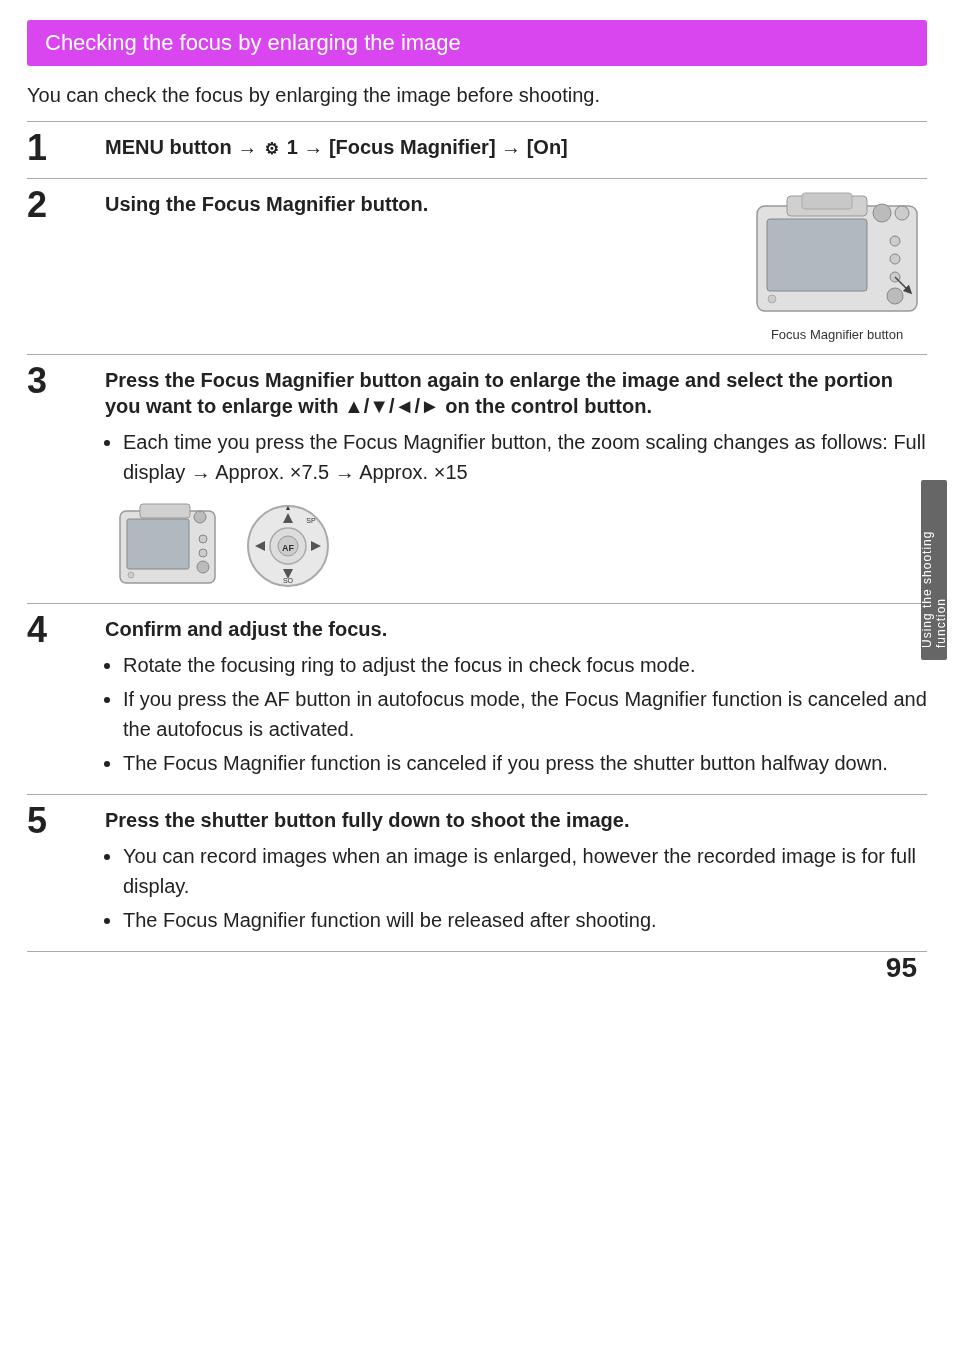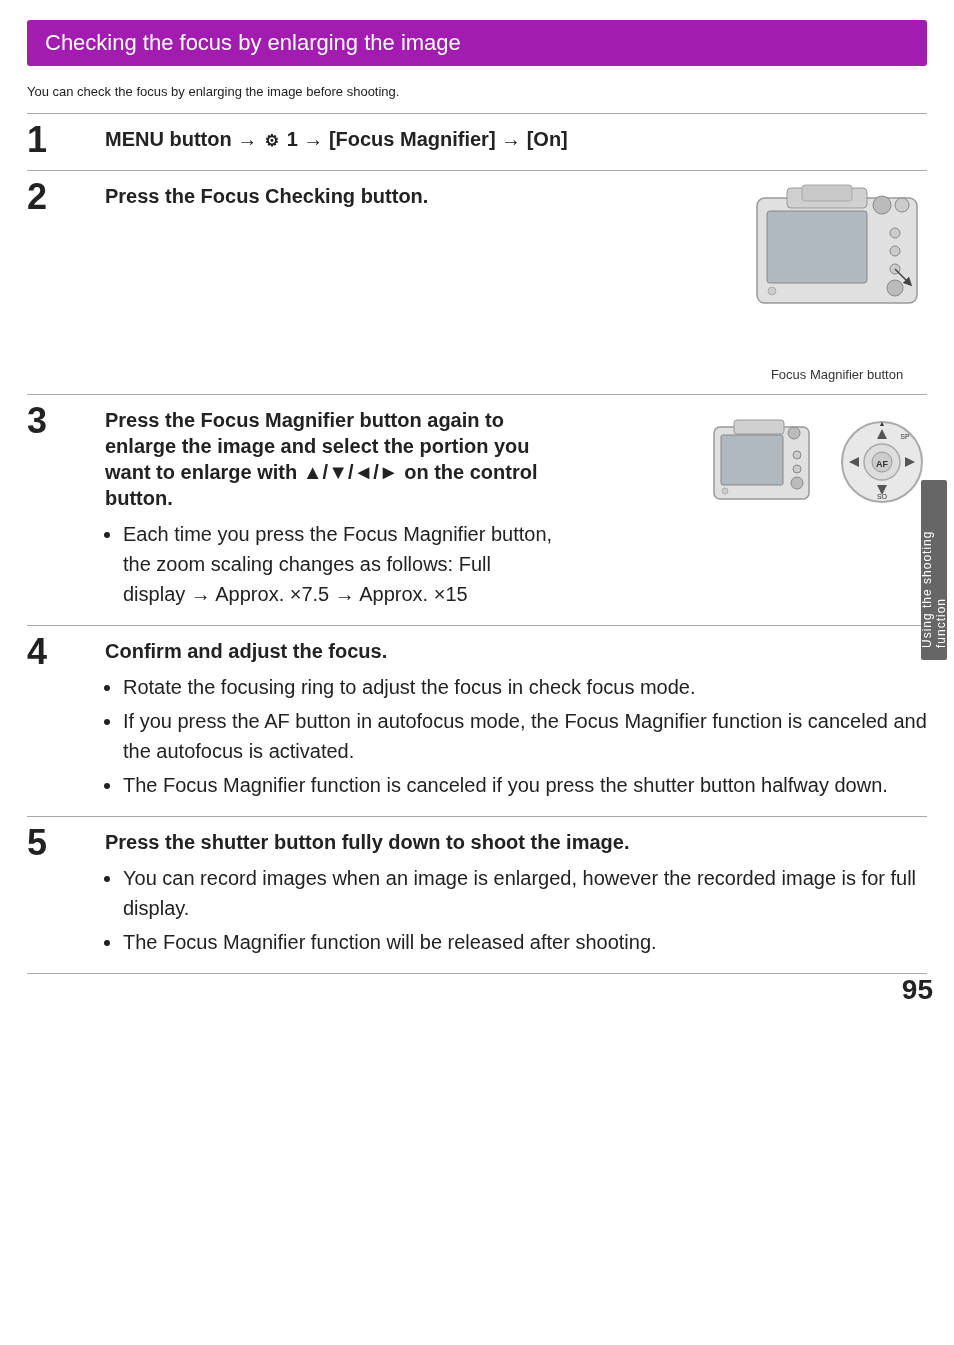--- a/index.html
+++ b/index.html
@@ -14,33 +14,33 @@
 
     .page-container {
       width: 920px;
       margin: 0 auto;
       padding: 20px 10px 40px 10px;
       position: relative;
     }
 
     
     .title-box {
-      background: #a21caf;
+      background: #d946ef;
       padding: 10px 18px;
       margin-bottom: 18px;
       border-radius: 3px;
     }
     .title-box h1 {
       color: #fff;
       font-size: 22px;
       font-weight: normal;
     }
 
     .intro-text {
-      font-size: 13px;
+      font-size: 20px;
       margin-bottom: 14px;
       color: #222;
     }
 
     
     .divider {
       border: none;
       border-top: 1px solid #aaa;
       margin: 12px 0;
     }
@@ -94,33 +94,33 @@
     }
     .step2-text {
       flex: 1;
     }
     .step2-image {
       display: flex;
       flex-direction: column;
       align-items: center;
       margin-left: 20px;
       margin-top: 0;
-      gap: 48px;
     }
     .step2-image .cam-label {
       font-size: 13px;
       color: #333;
       margin-top: 6px;
     }
 
     
     .step3-row {
       display: flex;
       align-items: flex-start;
       justify-content: space-between;
+      flex-direction: column;
     }
     .step3-text {
       flex: 0 0 55%;
     }
     .step3-images {
       display: flex;
       flex-direction: row;
       align-items: center;
       gap: 18px;
       margin-left: 10px;
@@ -146,21 +146,21 @@
       display: flex;
       align-items: center;
       justify-content: center;
       z-index: 10;
     }
 
     
     .page-number {
       position: absolute;
       bottom: 20px;
-      right: 4px;
+      right: 20px;
       font-size: 28px;
       font-weight: bold;
       color: #222;
     }
 
     .gear-symbol {
       font-size: 16px;
       margin: 0 2px;
     }
   </style>
@@ -192,21 +192,21 @@
     </div>
   </div>
 
   <hr class="divider">
 
   <div class="step">
     <div class="step-number">2</div>
     <div class="step-content">
       <div class="step2-row">
         <div class="step2-text">
-          <div class="step-title">Press the Focus Checking button.</div>
+          <div class="step-title">Using the Focus Magnifier button.</div>
         </div>
         <div class="step2-image">
 
           <svg width="180" height="130" viewBox="0 0 180 130">
 
             <rect x="10" y="15" width="160" height="105" rx="8" ry="8" fill="#e0e0e0" stroke="#999" stroke-width="1.5"></rect>
 
             <rect x="40" y="5" width="80" height="20" rx="4" fill="#d0d0d0" stroke="#999" stroke-width="1"></rect>
 
             <rect x="55" y="2" width="50" height="16" rx="3" fill="#c8c8c8" stroke="#aaa" stroke-width="1"></rect>

